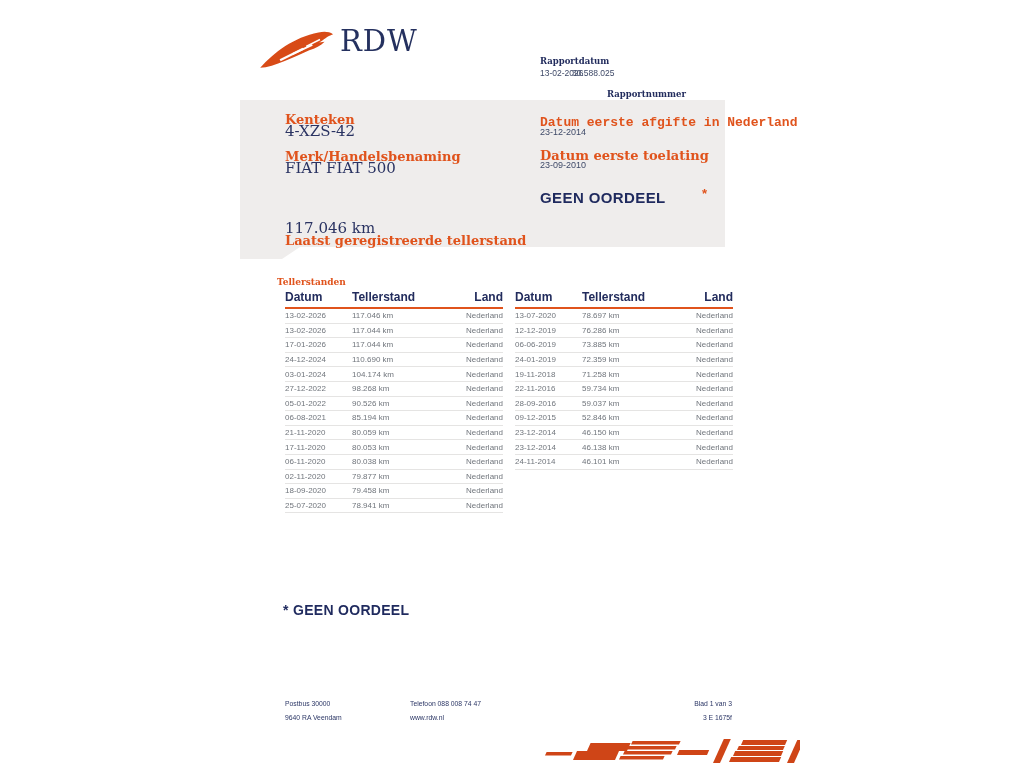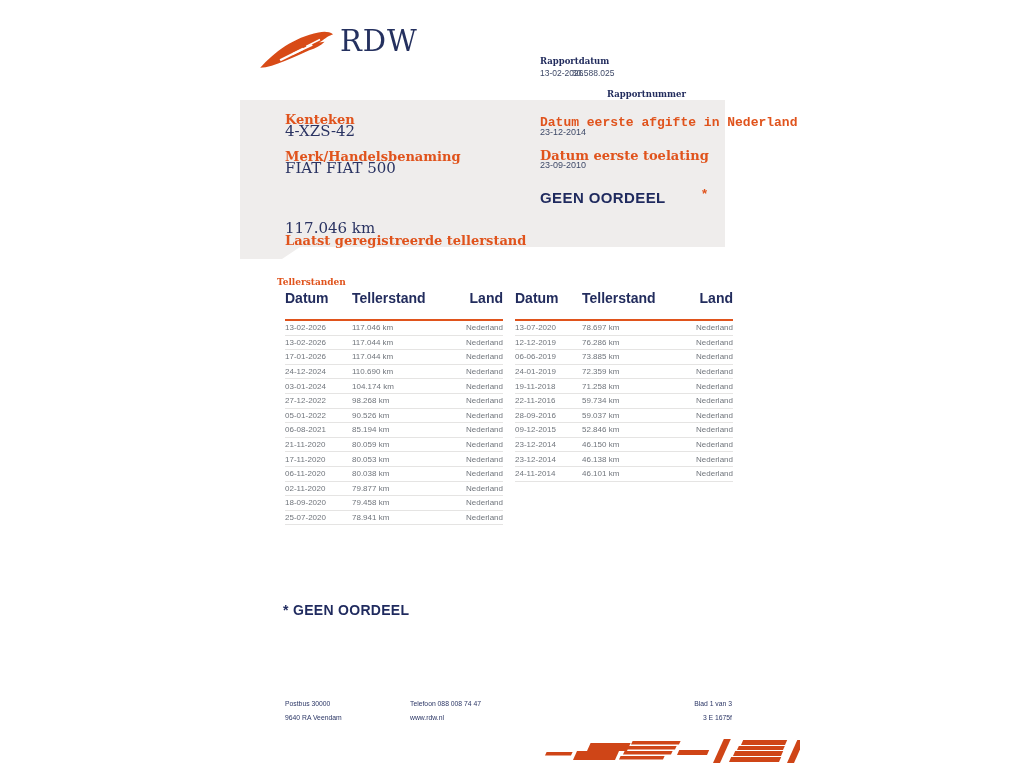--- a/index.html
+++ b/index.html
@@ -24,22 +24,22 @@
   .f-value-lg{position:absolute;font-family:"DejaVu Serif",serif;font-size:15px;color:#2a3362;}
   .f-value-sm{position:absolute;font-size:9px;color:#3f4a68;}
   .oordeel{position:absolute;left:540px;top:189px;font-weight:bold;font-size:15px;
            color:#1f2a5e;letter-spacing:.4px;}
   .oordeel-star{position:absolute;left:702px;top:186px;color:#e0531c;font-weight:bold;font-size:13px;}
   
   .sec-title{position:absolute;left:277px;top:277px;font-family:"DejaVu Serif",serif;
              font-weight:bold;font-size:9px;color:#e0531c;}
   .tbl{position:absolute;top:290px;width:218px;}
   .tbl-left{left:285px;} .tbl-right{left:515px;}
-  .t-head{display:flex;border-bottom:2px solid #e0531c;padding-bottom:13px;
-          font-weight:bold;font-size:14px;color:#222c5d;}
+  .t-head{display:flex;border-bottom:2px solid #e0531c;padding-bottom:3px;
+          font-weight:bold;font-size:12px;color:#222c5d;}
   .t-row{display:flex;border-bottom:1px solid #e5e4e3;height:13.6px;align-items:center;
          font-size:8px;color:#70757c;}
   .c0{width:67px;} .c1{width:85px;} .c2{flex:1;text-align:right;}
   
   .fn-title{position:absolute;left:283px;top:602px;font-weight:bold;font-size:14px;
             color:#1f2a5e;letter-spacing:.3px;}
   .fn-text{position:absolute;left:285px;top:618px;width:422px;font-size:8.5px;
            line-height:14.5px;color:#e0531c;}
   
   .ft{position:absolute;font-size:6.8px;color:#2c3766;}

